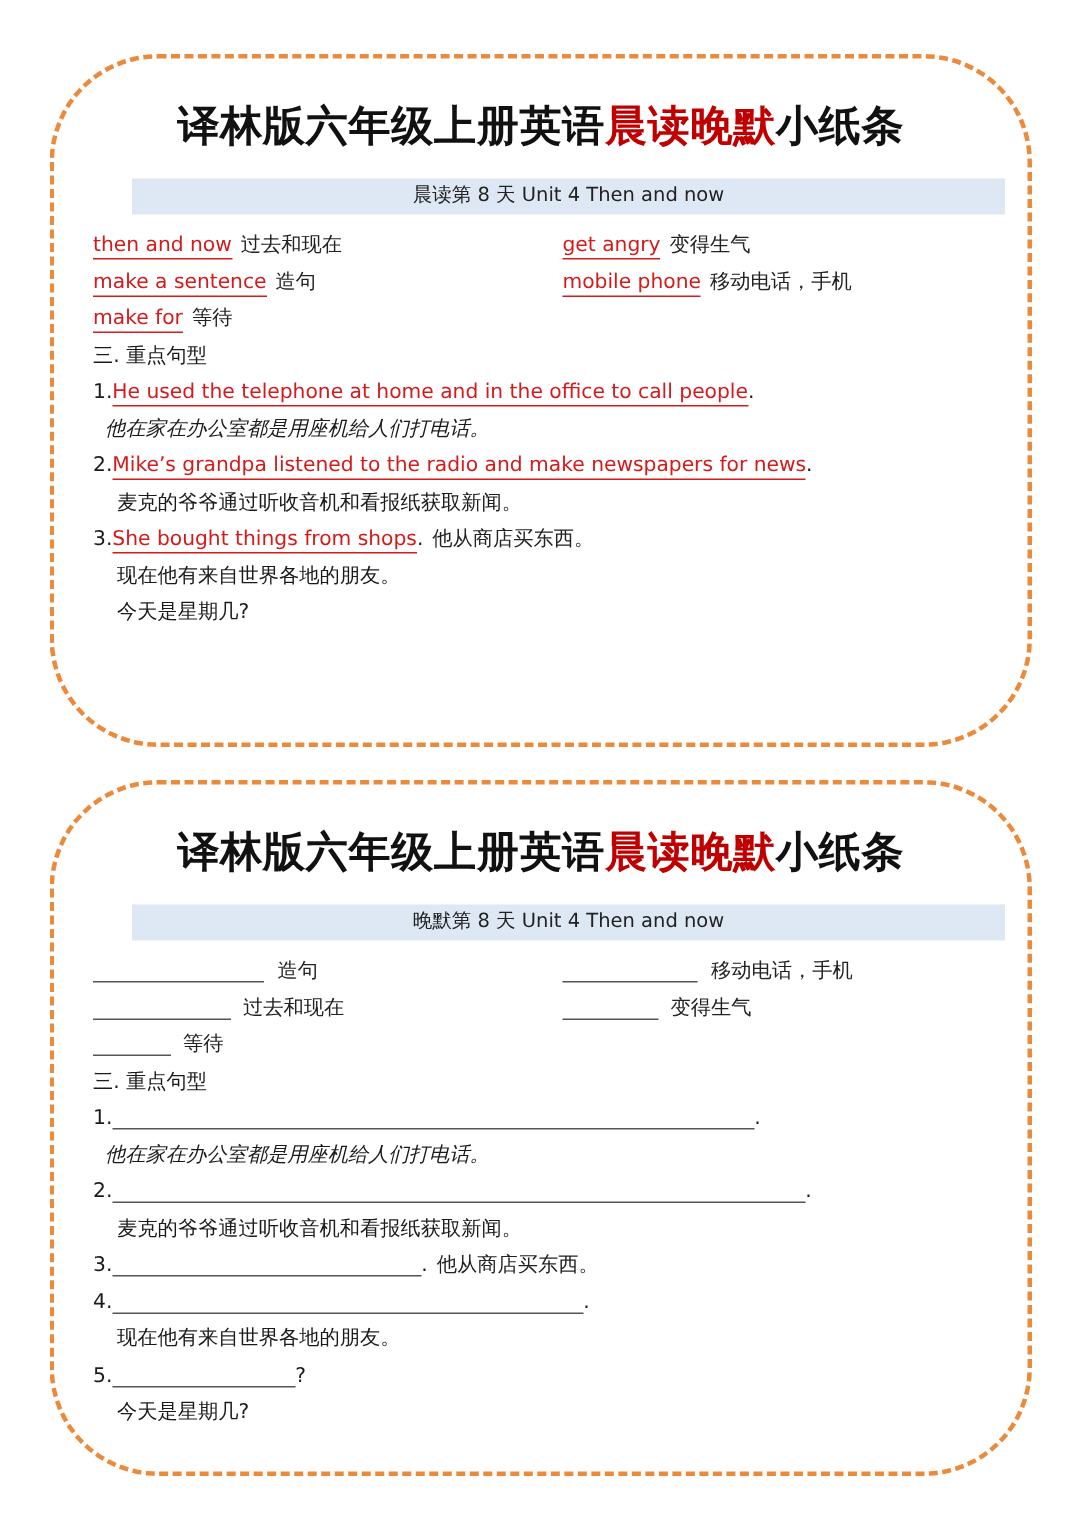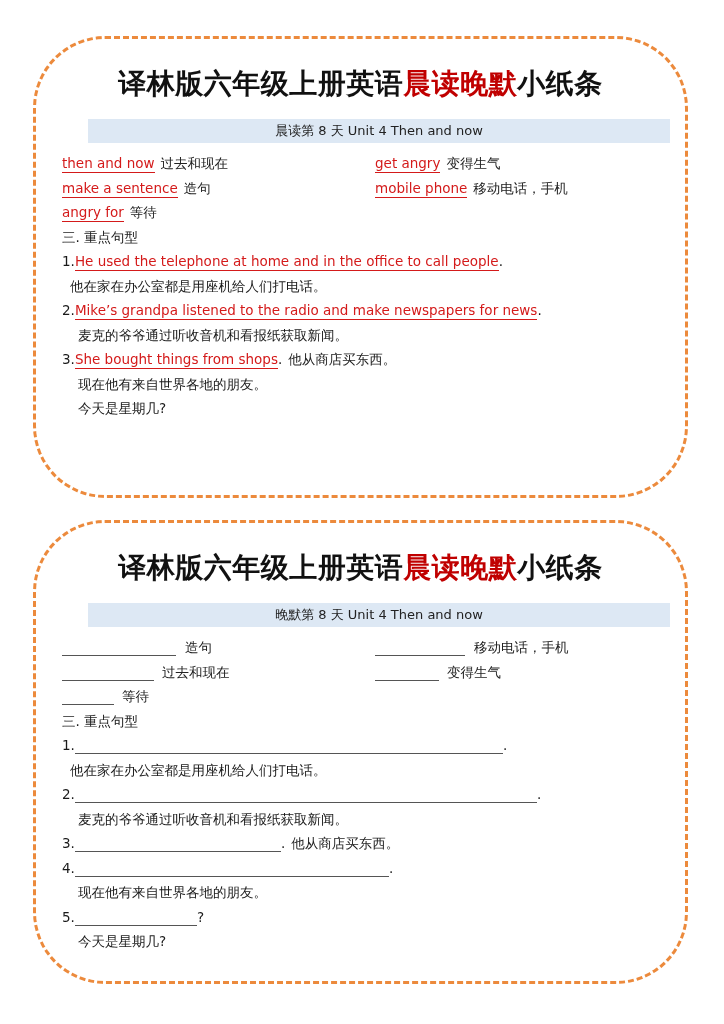--- a/index.html
+++ b/index.html
@@ -12,42 +12,42 @@
   .title { position: absolute; left: 0; right: 0; top: 26px; text-align: center;
            font-size: 28px; font-weight: bold; letter-spacing: 0.5px; color: #111; }
   .title .hl { color: #c00000; }
   .bar { position: absolute; left: 24px; width: 582px; height: 24px; top: 80px;
          background: #dde8f4; text-align: center; font-size: 13px; line-height: 24px; color: #222; margin-left: 28px; }
   .body { position: absolute; left: 26px; top: 112px; right: 20px; font-size: 13.5px; }
   .row { position: relative; height: 24.5px; line-height: 24px; white-space: nowrap; }
   .col2 { position: absolute; left: 313px; top: 0; }
   .en { color: #d41a1a; border-bottom: 1.5px solid #d41a1a; padding-bottom: 1px; }
   .cn { color: #222; margin-left: 6px; }
-  .ind { padding-left: 8px; }
+  .ind { padding-left: 8px; font-style: italic; }
   .ind2 { padding-left: 16px; }
   .heading { font-weight: normal; }
   .blank { display: inline-block; border-bottom: 1px solid #555; height: 16px; vertical-align: -4px; }
 </style>
 </head>
 <body>
 
 <div class="card c1">
   <div class="title"><span>译林版六年级上册英语</span><span class="hl">晨读晚默</span><span>小纸条</span></div>
   <div class="bar">晨读第 8 天  Unit 4 Then and now</div>
   <div class="body">
     <div class="row">
       <span><span class="en">then and now</span><span class="cn">过去和现在</span></span>
       <span class="col2"><span class="en">get angry</span><span class="cn">变得生气</span></span>
     </div>
     <div class="row">
       <span><span class="en">make a sentence</span><span class="cn">造句</span></span>
       <span class="col2"><span class="en">mobile phone</span><span class="cn">移动电话，手机</span></span>
     </div>
     <div class="row">
-      <span><span class="en">angry for</span><span class="cn">等待</span></span>
+      <span><span class="en">make for</span><span class="cn">等待</span></span>
     </div>
     <div class="row heading">三.  重点句型</div>
 
     <div class="row"><span>1.</span><span class="en">He used the telephone at home and in the office to call people</span><span>.</span></div>
     <div class="row ind">他在家在办公室都是用座机给人们打电话。</div>
 
     <div class="row"><span>2.</span><span class="en">Mike’s grandpa listened to the radio and make newspapers for news</span><span>.</span></div>
     <div class="row ind2">麦克的爷爷通过听收音机和看报纸获取新闻。</div>
 
     <div class="row"><span>3.</span><span class="en">She bought things from shops</span><span>.</span><span class="cn">他从商店买东西。</span></div>

